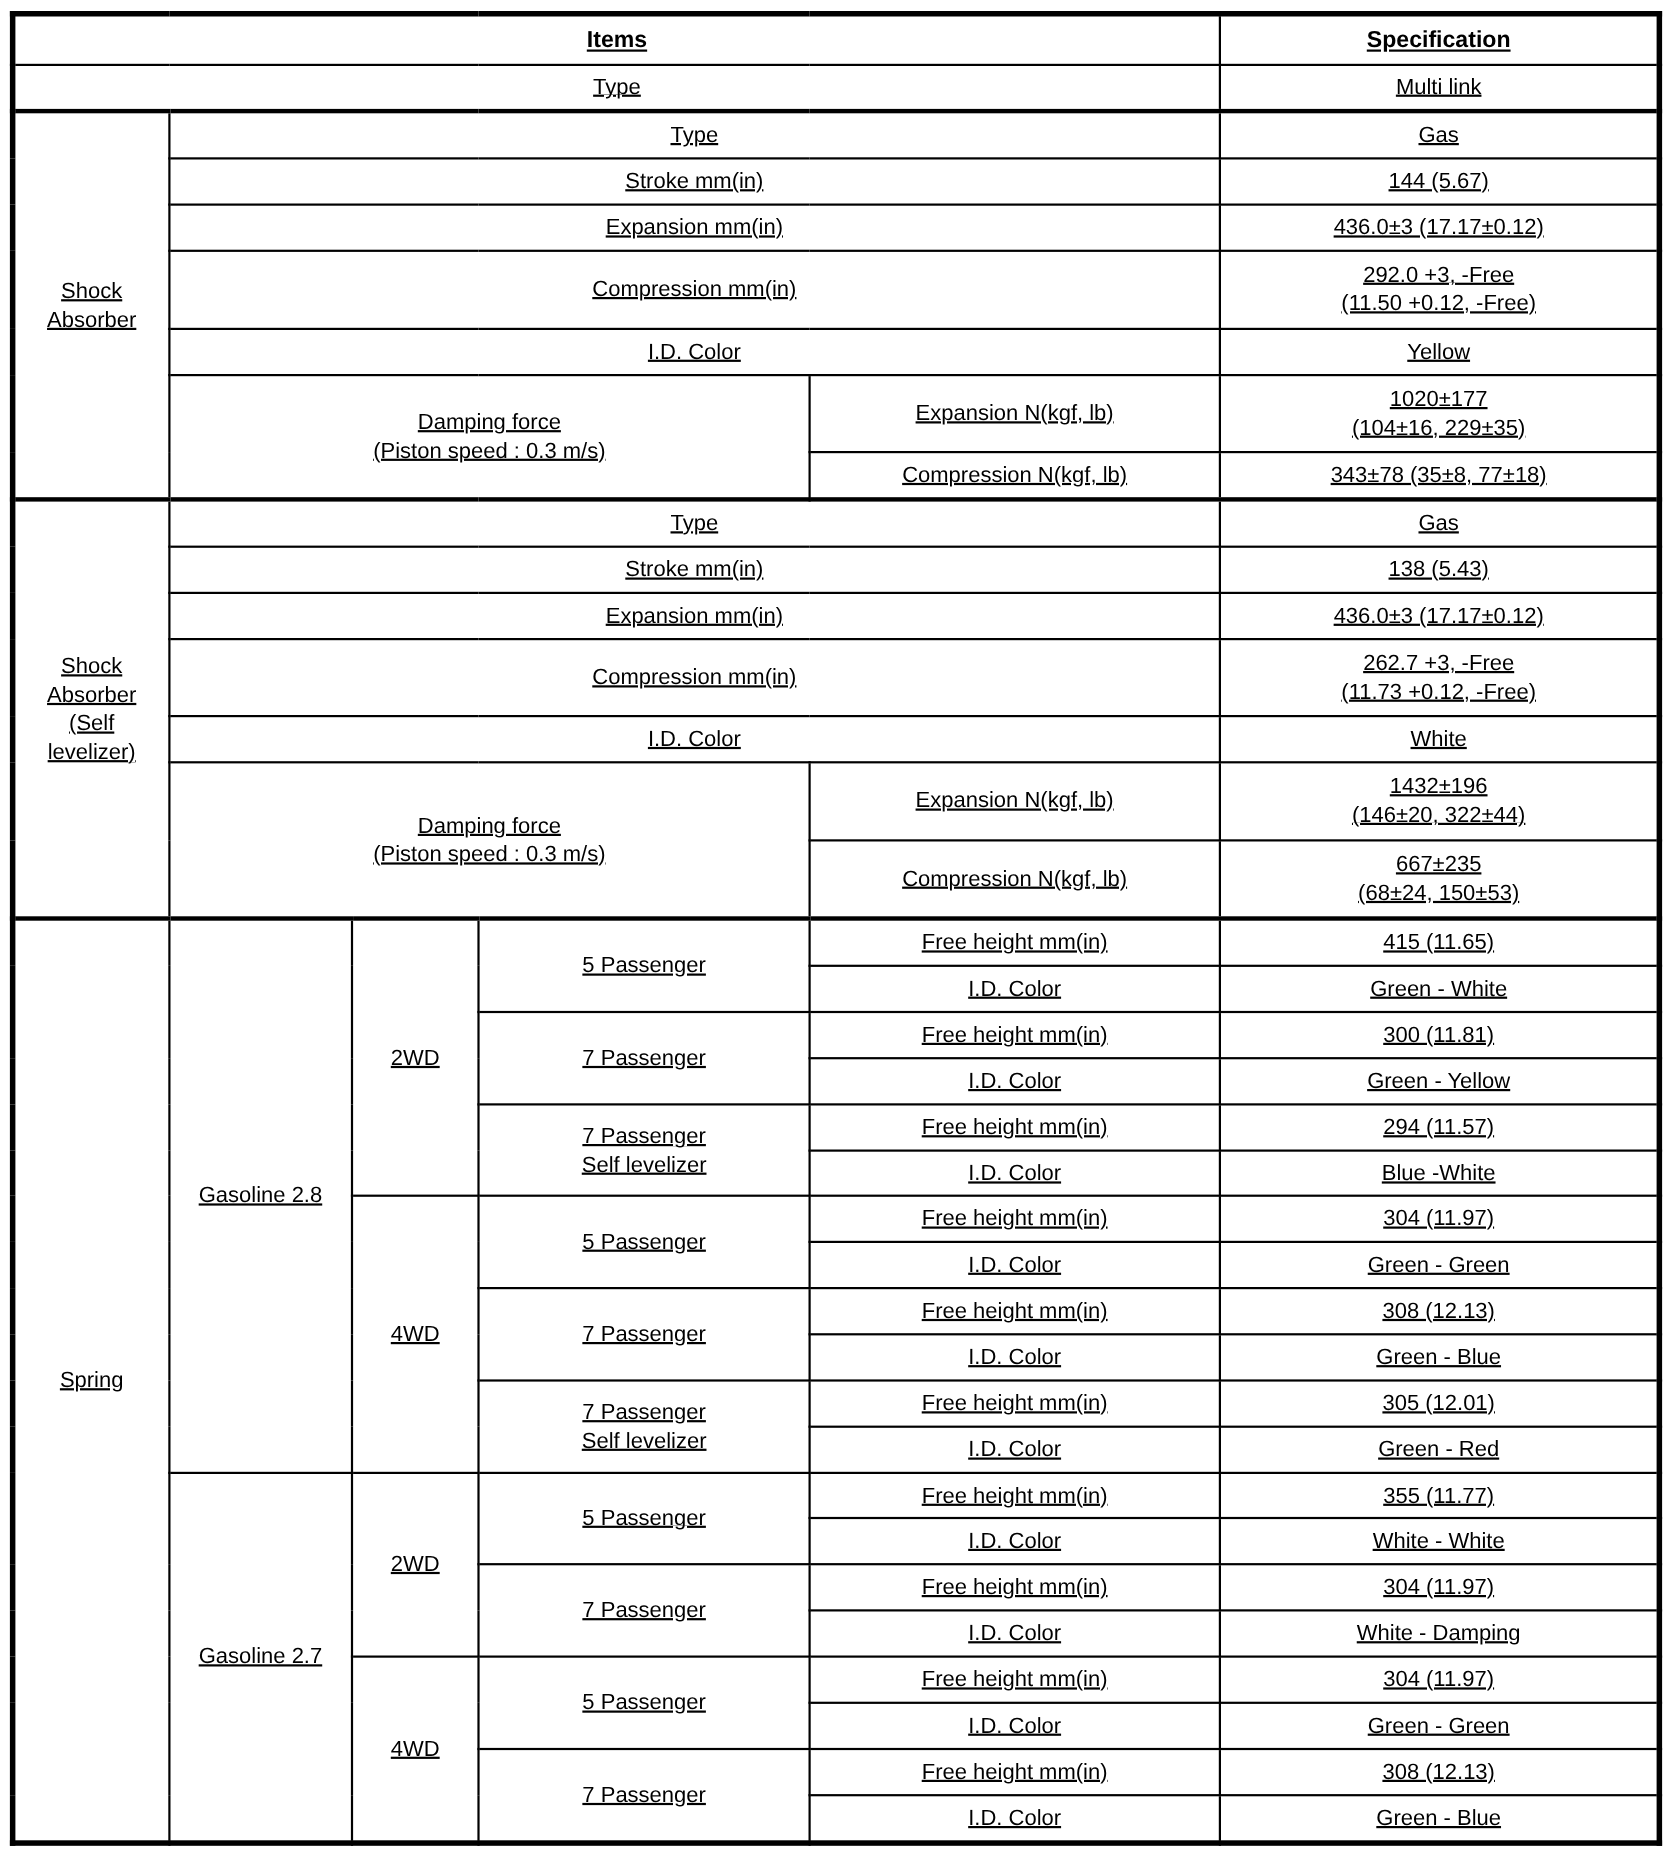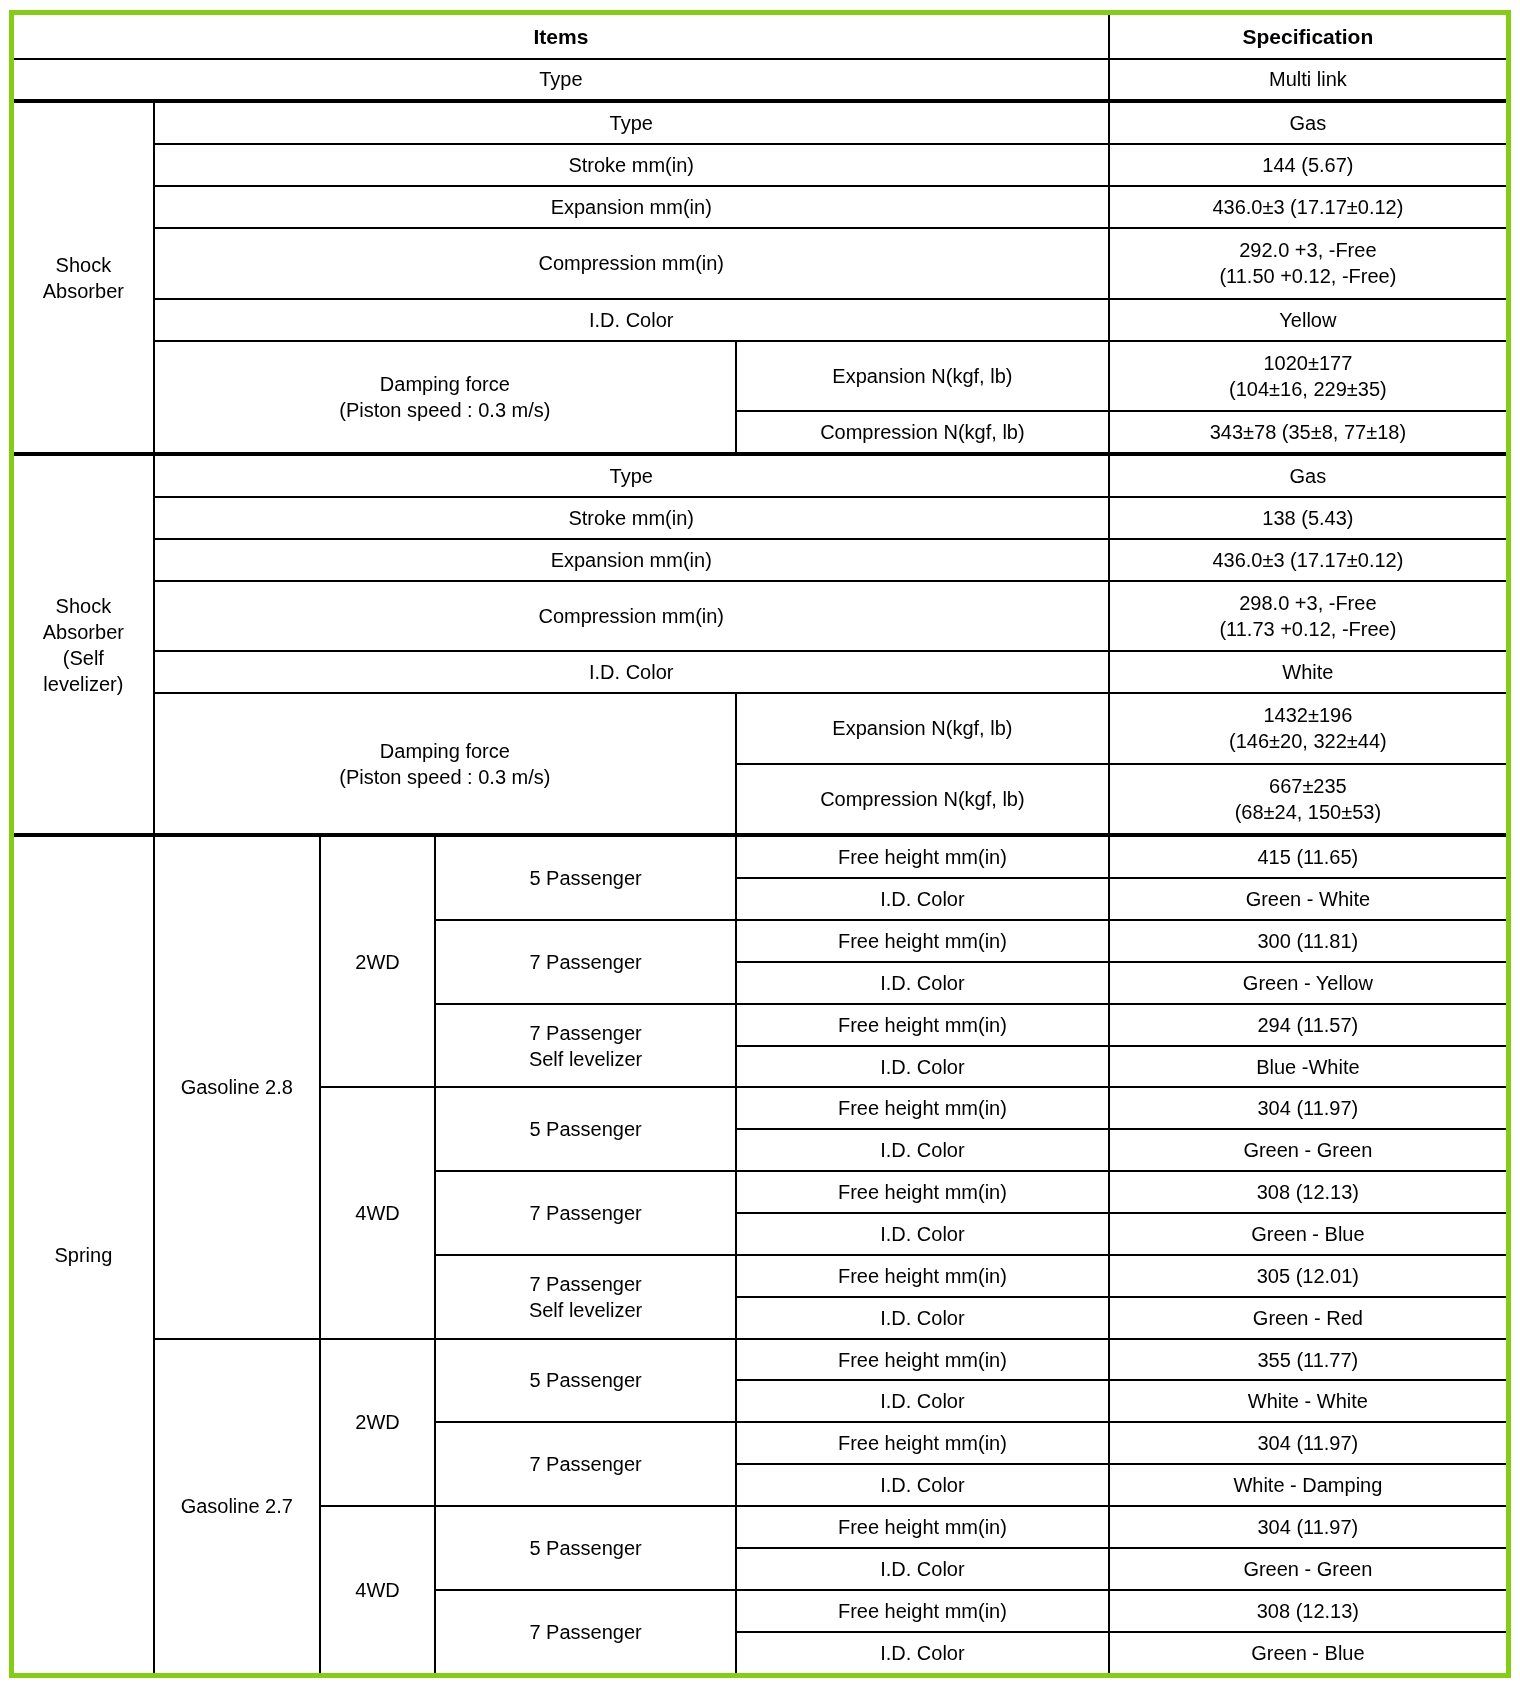--- a/index.html
+++ b/index.html
@@ -9,21 +9,22 @@
     height: 1688px;
     padding: 10px 9px;
     background: #ffffff;
     font-family: "Liberation Sans", sans-serif;
   }
   table.spec-table {
     width: 100%;
     height: 100%;
     border-collapse: collapse;
     table-layout: fixed;
-    border: 5px solid #84cc16;
+    border: 5px solid #000000;
+    text-decoration: underline;
   }
   .spec-table th, .spec-table td {
     border: 2px solid #000;
     text-align: center;
     vertical-align: middle;
     padding: 5px 8px;
     font-size: 20px;
     line-height: 1.3;
     color: #000;
     white-space: pre-line;
@@ -104,21 +105,21 @@
 <tr>
   <td colspan="4">Stroke mm(in)</td>
   <td>138 (5.43)</td>
 </tr>
 <tr>
   <td colspan="4">Expansion mm(in)</td>
   <td>436.0±3 (17.17±0.12)</td>
 </tr>
 <tr>
   <td colspan="4">Compression mm(in)</td>
-  <td>298.0 +3, -Free
+  <td>262.7 +3, -Free
 (11.73 +0.12, -Free)</td>
 </tr>
 <tr>
   <td colspan="4">I.D. Color</td>
   <td>White</td>
 </tr>
 <tr>
   <td rowspan="2" colspan="3">Damping force
 (Piston speed : 0.3 m/s)</td>
   <td>Expansion N(kgf, lb)</td>

